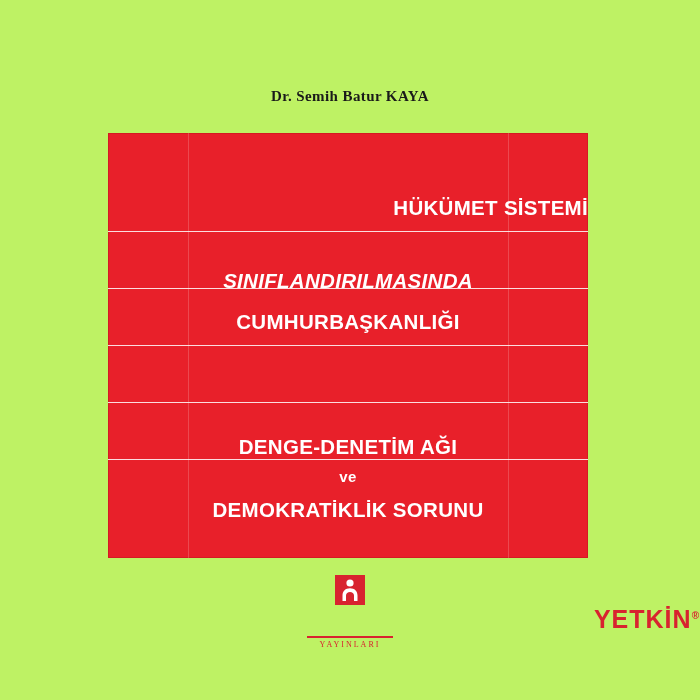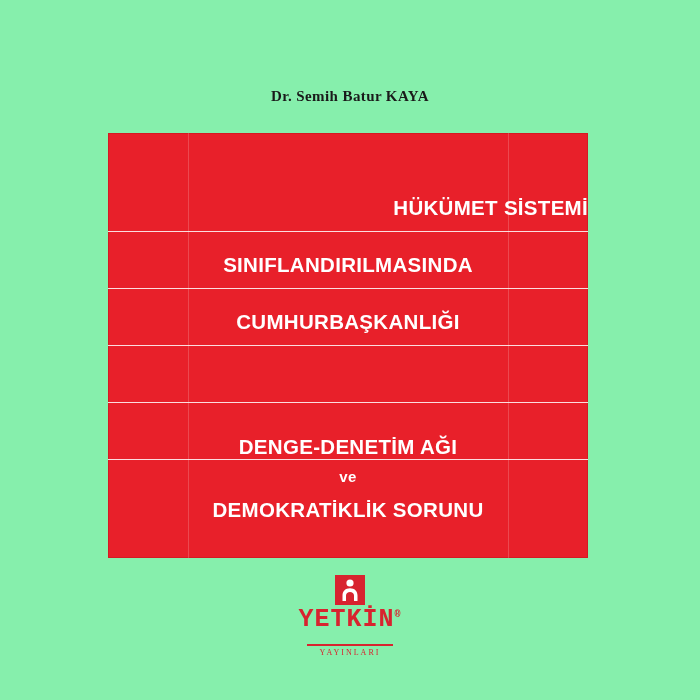--- a/index.html
+++ b/index.html
@@ -10,21 +10,21 @@
     width: 700px;
     height: 700px;
     background: #ffffff;
     font-family: "Liberation Sans", sans-serif;
     overflow: hidden;
   }
   .cover {
     position: relative;
     width: 700px;
     height: 700px;
-    background: #86efac;
+    background: #bef264;
     box-sizing: border-box;
   }
   
   .author {
     position: absolute;
     top: 88px;
     left: 0;
     width: 700px;
     text-align: center;
     font-family: "Liberation Serif", serif;
@@ -93,28 +93,29 @@
     text-align: center;
   }
   .logo-mark {
     display: block;
     margin: 0 auto;
     width: 30px;
     height: 30px;
   }
   .logo-word {
     display: block;
-    margin: 2px auto 12px auto;
-    font-family: Liberation Mono, monospace;
+    margin: 2px auto 4px auto;
+    font-family: Liberation Sans, sans-serif;
     font-weight: bold;
     font-size: 25px;
     color: #d8232f;
     letter-spacing: 1px;
     line-height: 1;
     position: relative;
+    text-align: right;
   }
   .logo-word .reg {
     font-size: 10px;
     vertical-align: super;
   }
   .logo-sub {
     display: block;
     margin: 1px auto 16px auto;
     font-family: "Liberation Serif", serif;
     font-size: 8px;
@@ -142,21 +143,21 @@
     <div class="seam" style="left:400px;"></div>
 
     <div class="rule" style="top:98px;"></div>
     <div class="rule" style="top:155px;"></div>
     <div class="rule" style="top:212px;"></div>
     <div class="rule" style="top:269px;"></div>
     <div class="rule" style="top:326px;"></div>
 
     <div class="title-lines">
       <div class="title-line" style="top:63px;text-align:right;">HÜKÜMET SİSTEMİ</div>
-      <div class="title-line" style="top:120px;">SINIFLANDIRILMASINDA</div>
+      <div class="title-line" style="top:136px;font-style:italic;">SINIFLANDIRILMASINDA</div>
       <div class="title-line" style="top:177px;">CUMHURBAŞKANLIĞI</div>
       <div class="title-line" style="top:302px;">DENGE-DENETİM AĞI</div>
       <div class="title-line small" style="top:335px;">ve</div>
       <div class="title-line" style="top:365px;">DEMOKRATİKLİK SORUNU</div>
     </div>
   </div>
 
   <div class="logo-block">
     <svg class="logo-mark" viewBox="0 0 30 30">
       <rect x="0" y="0" width="30" height="30" fill="#d8232f"></rect>

